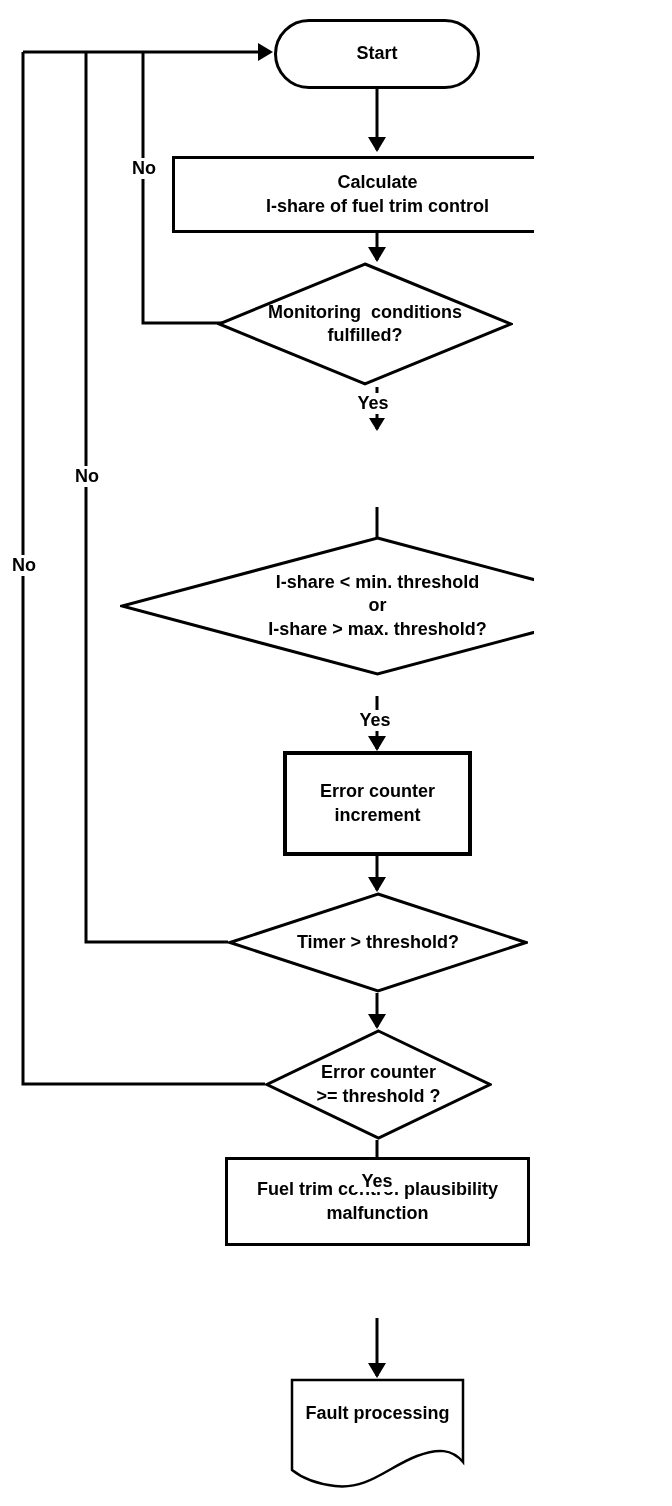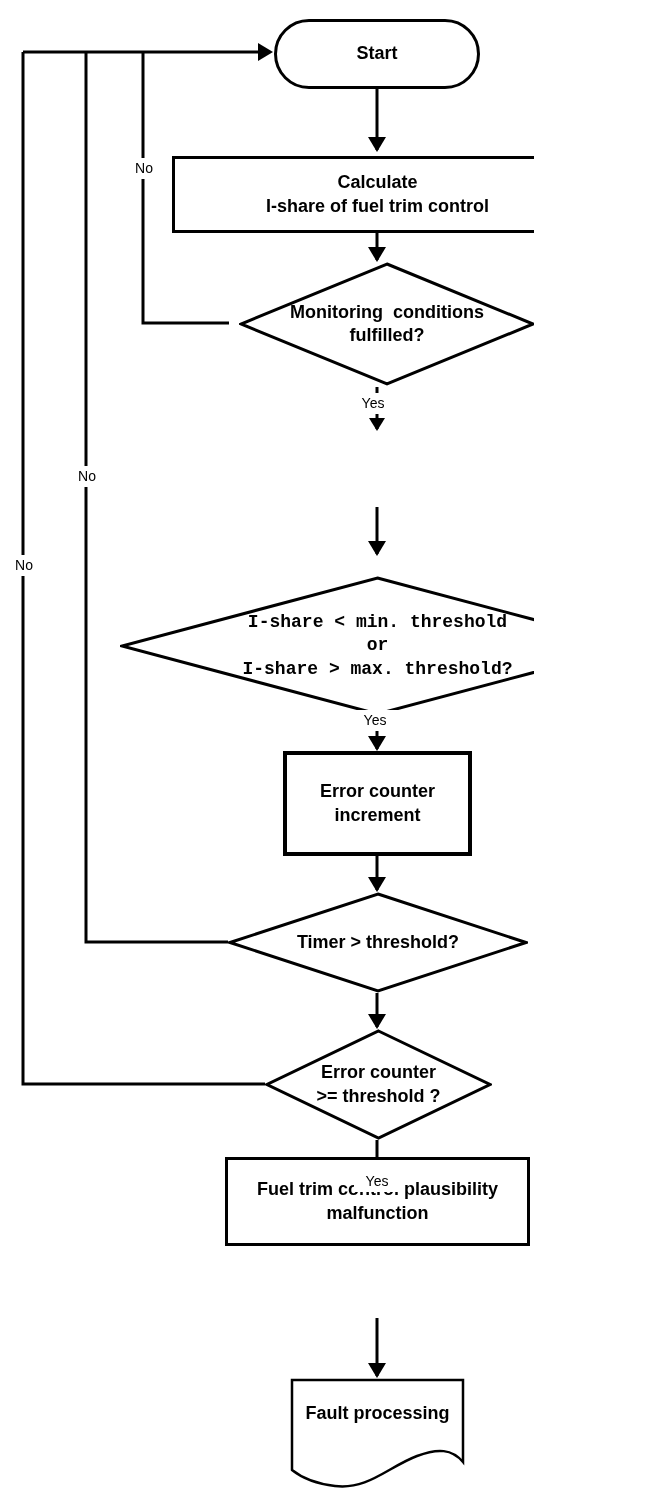--- a/index.html
+++ b/index.html
@@ -13,21 +13,21 @@
     position:absolute;inset:0;display:flex;align-items:center;justify-content:center;
     text-align:center;font-weight:700;font-size:18px;line-height:1.3;
     white-space:pre-wrap;color:#000;
   }
   .shape-rect{background:#fff;border:3px solid #000;}
   .shape-rect-thick{background:#fff;border:4px solid #000;}
   .shape-terminator{background:#fff;border:3px solid #000;border-radius:35px;}
   .shape-svg{position:absolute;inset:0;}
   .inner-bar{position:absolute;top:0;bottom:0;width:3px;background:#000;}
   .edge-label{
-    position:absolute;background:#fff;font-weight:400;font-size:14px;line-height:21px;
+    position:absolute;background:#fff;font-weight:700;font-size:18px;line-height:21px;
     text-align:center;padding:0 2px;color:#000;
   }
 </style>
 </head>
 <body>
 
 <div id="canvas">
 
   <svg id="connector-layer" width="672" height="1506" viewBox="0 0 672 1506" fill="none">
 
@@ -65,30 +65,30 @@
 
   <div class="node shape-terminator" style="left:274px;top:19px;width:206px;height:70px;">
     <div class="node-text">Start</div>
   </div>
 
   <div class="node shape-rect" style="left:172px;top:156px;width:411px;height:77px;">
     <div class="node-text">Calculate
 I-share of fuel trim control</div>
   </div>
 
-  <div class="node" style="left:239px;top:262px;width:296px;height:124px;">
+  <div class="node" style="left:217px;top:262px;width:296px;height:124px;">
     <svg class="shape-svg" width="296" height="124" viewBox="0 0 296 124">
       <polygon points="148,2 294,62 148,122 2,62" fill="#fff" stroke="#000" stroke-width="3"></polygon>
     </svg>
     <div class="node-text">Monitoring  conditions
 fulfilled?</div>
   </div>
 
 
-  <div class="node" style="left:120px;top:576px;width:515px;height:140px;font-family:Liberation Mono, monospace;">
+  <div class="node" style="left:120px;top:536px;width:515px;height:140px;">
     <svg class="shape-svg" width="515" height="140" viewBox="0 0 515 140">
       <polygon points="257.5,2 513,70 257.5,138 2,70" fill="#fff" stroke="#000" stroke-width="3"></polygon>
     </svg>
     <div class="node-text">I-share &lt; min. threshold
 or
 I-share &gt; max. threshold?</div>
   </div>
 
   <div class="node shape-rect-thick" style="left:283px;top:751px;width:189px;height:105px;">
     <div class="node-text">Error counter

